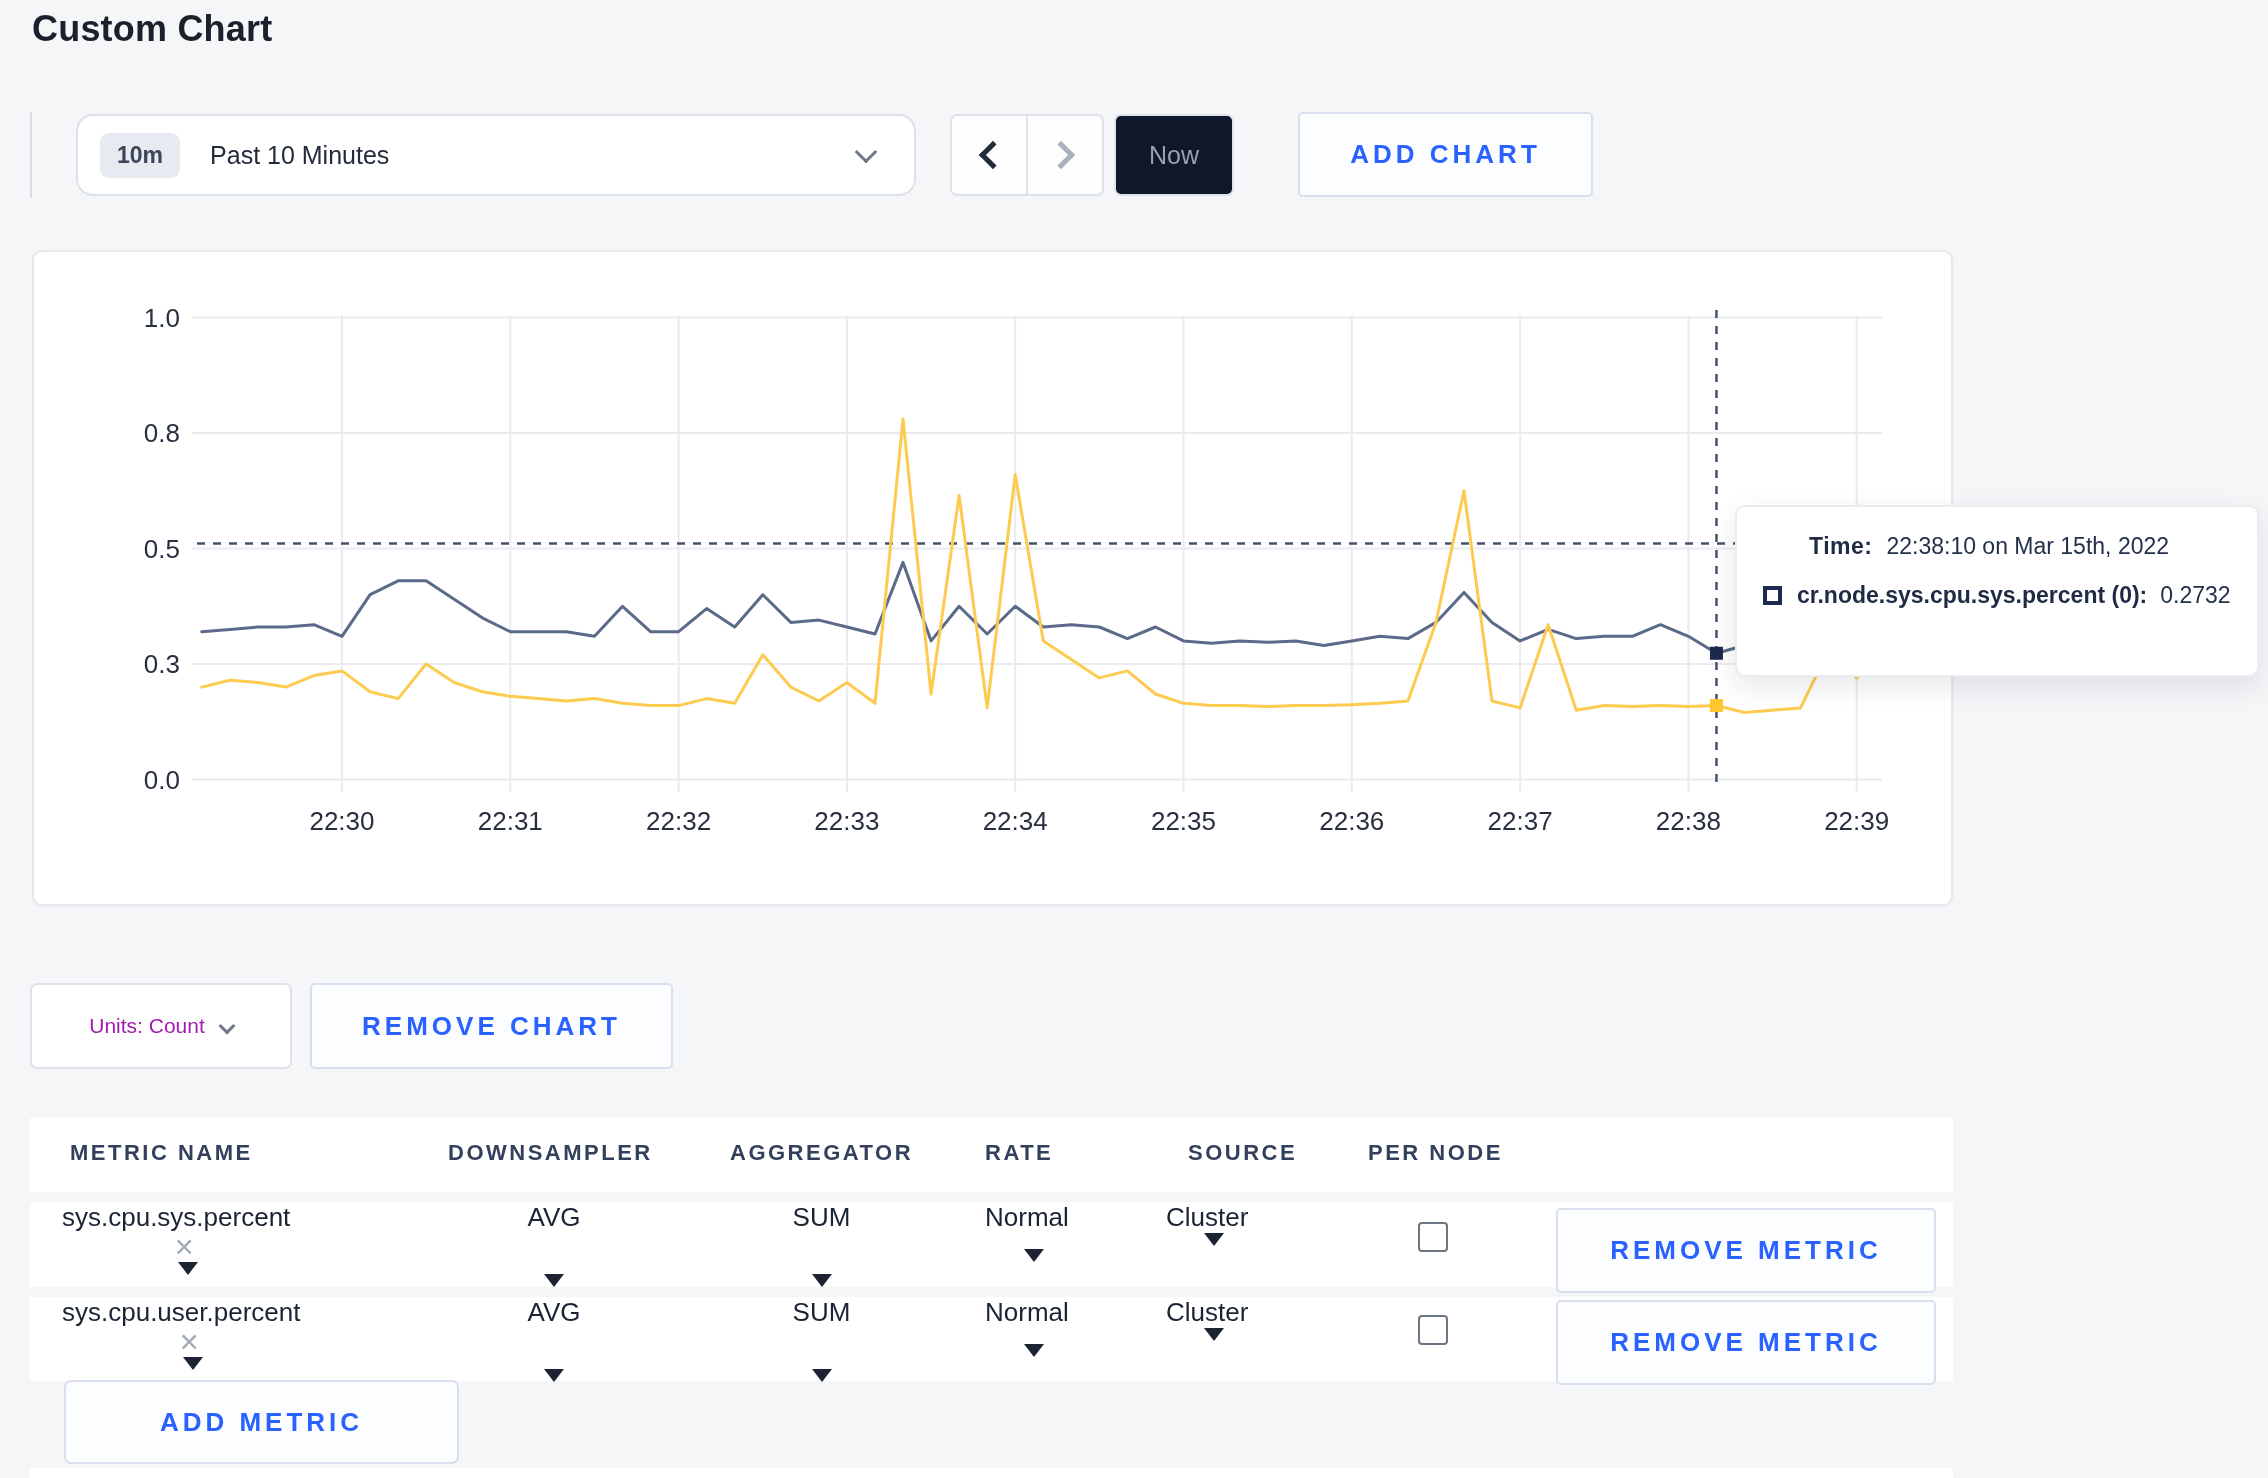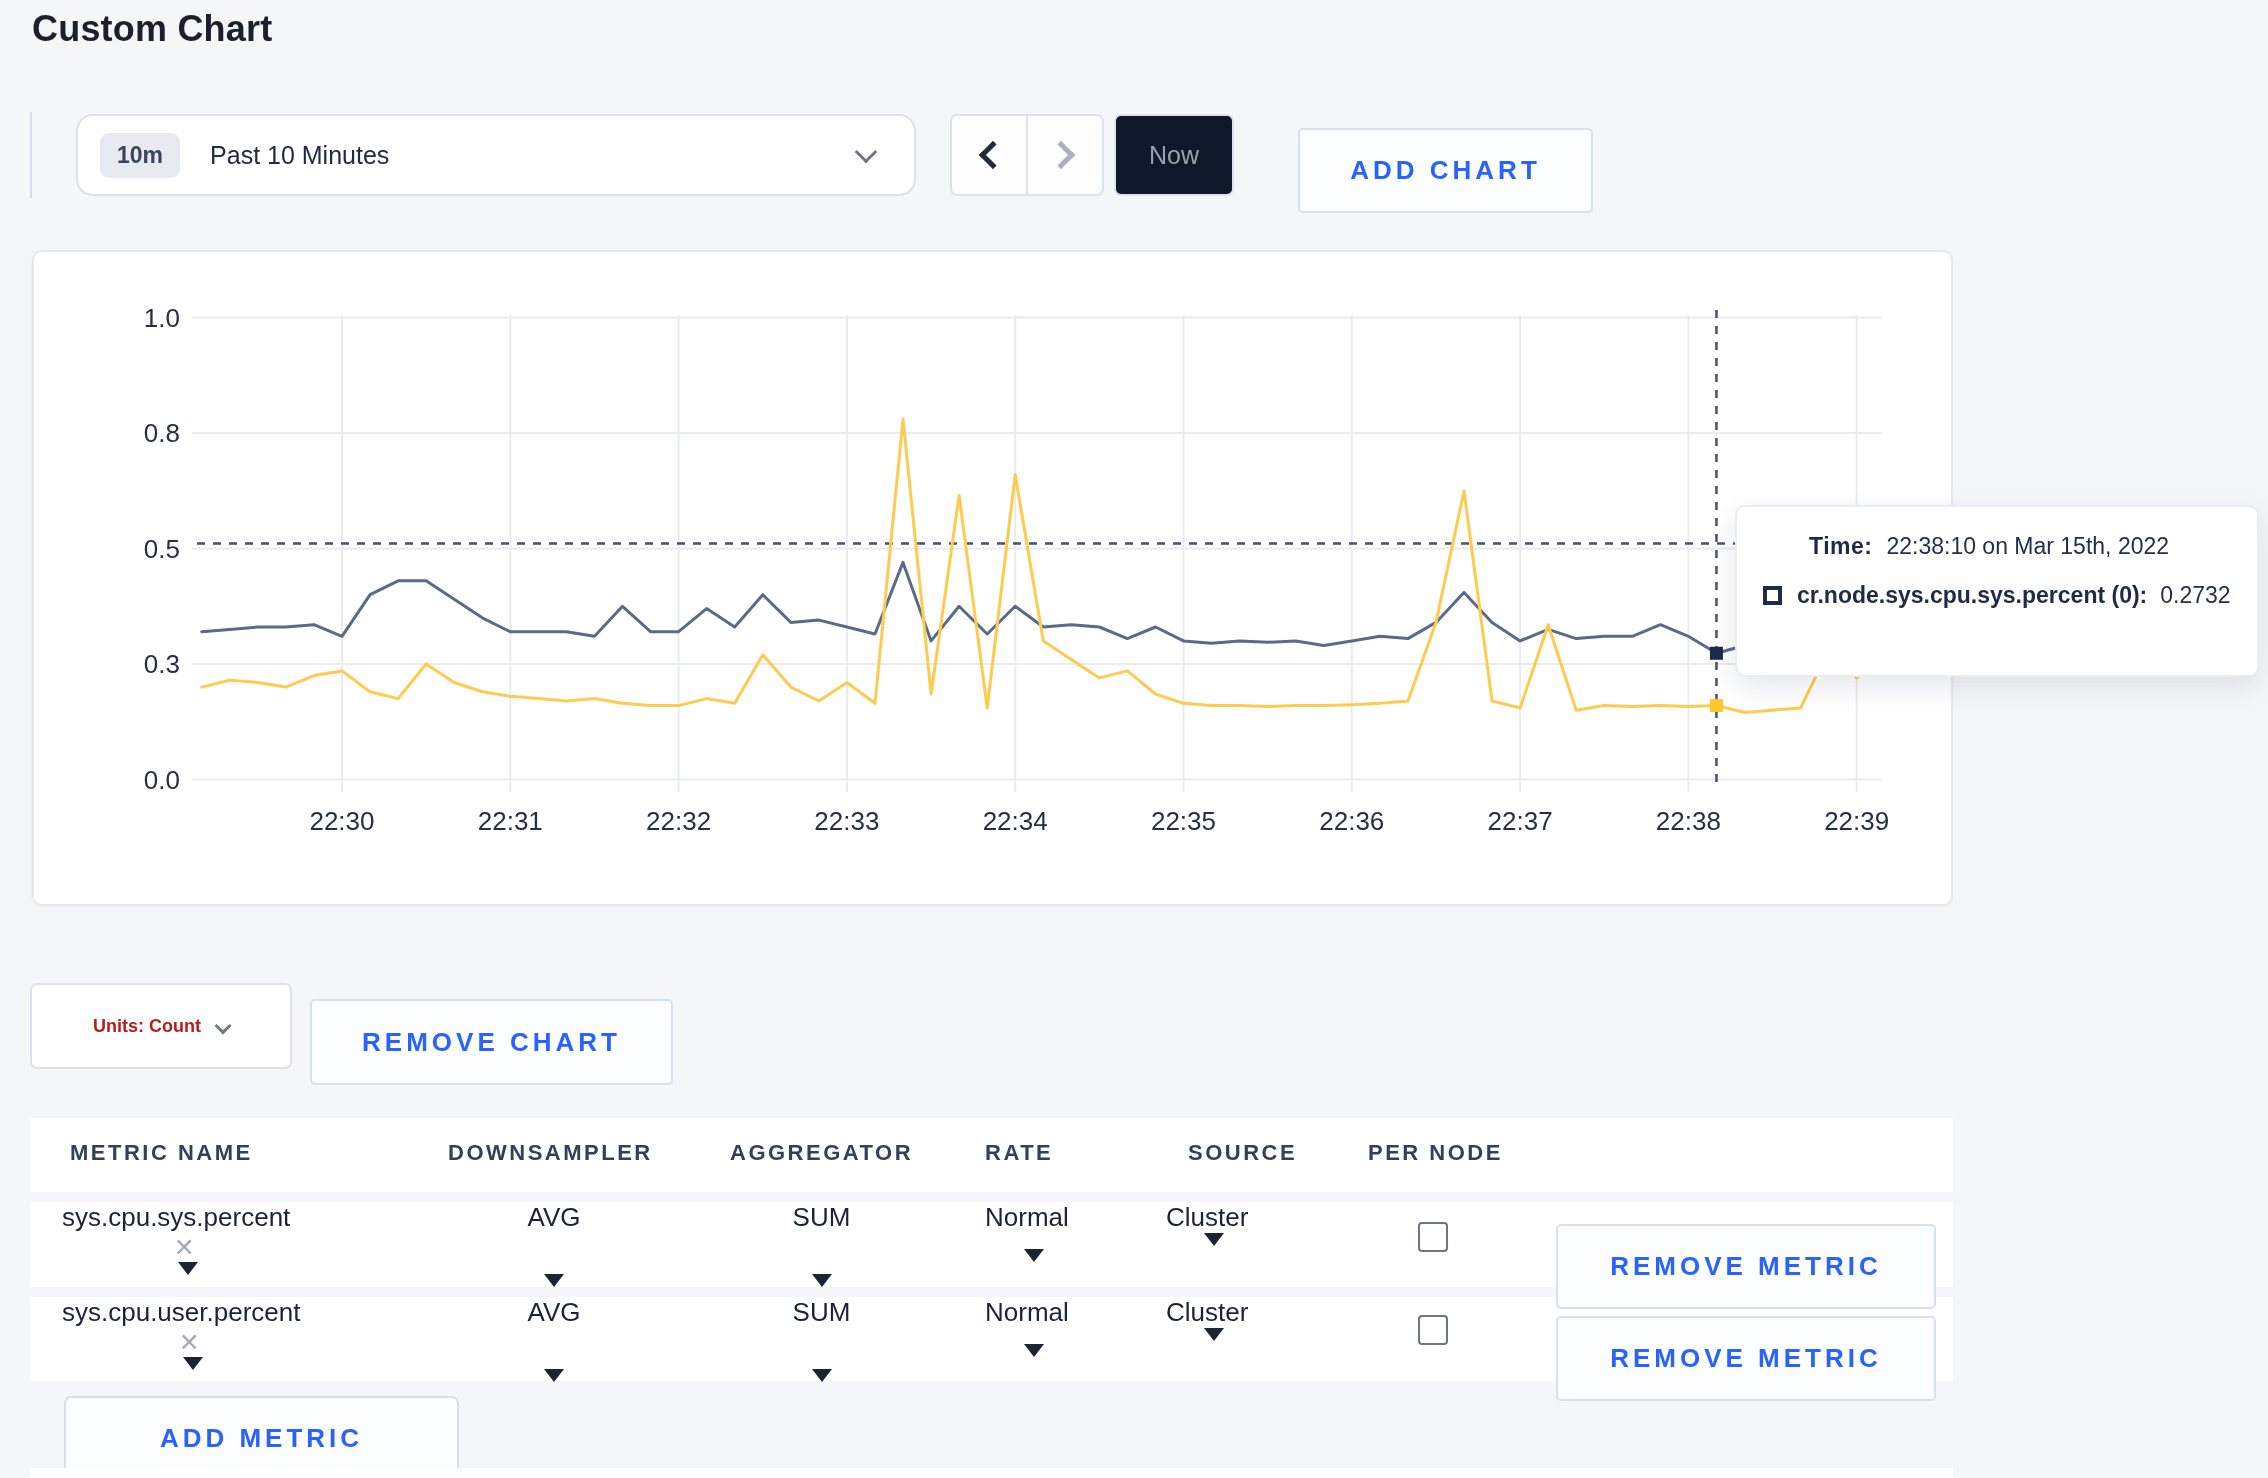--- a/index.html
+++ b/index.html
@@ -42,21 +42,21 @@
 
   .now-btn {
     left:1114px; top:114px; width:120px; height:82px;
     background:#0f172a; border:2px solid #dfe3e9; border-radius:7px;
     display:flex; align-items:center; justify-content:center;
     font-size:25px; font-weight:500; color:#98a1ad; cursor:default;
   }
   .btn-blue {
     background:#fcfdfe; border:2px solid #d9dfee; border-radius:5px;
     color:#2962ff; font-weight:600; letter-spacing:4px; font-size:26px;
-    display:flex; align-items:center; justify-content:center; cursor:pointer;margin-top:16px;
+    display:flex; align-items:center; justify-content:center; cursor:pointer;
   }
   .add-chart-btn { left:1298px; top:112px; width:295px; height:85px; }
 
   
   .chart-card {
     left:32px; top:250px; width:1921px; height:656px;
     background:#fff; border:2px solid #e6e8ed; border-radius:10px;
     box-shadow:0 1px 3px rgba(20,30,50,0.04);
   }
   #chart-svg { position:absolute; left:0; top:0; }
@@ -77,21 +77,21 @@
   .tt-swatch { width:19px; height:19px; border:4px solid #1c2b4d; background:#fff; margin-right:15px; flex:none; }
   .tt-label { font-weight:700; }
   .tt-value { margin-left:13px; font-weight:500; color:#22304a; }
 
   
   .units-btn {
     left:30px; top:983px; width:262px; height:86px;
     background:#fff; border:2px solid #dee2e8; border-radius:7px;
     display:flex; align-items:center; justify-content:center; cursor:pointer;
   }
-  .units-label { font-size:18px; font-weight:700; color:#b91c1c; }
+  .units-label { font-size:21px; font-weight:400; color:#a21caf; }
   .units-chev { margin-left:16px; width:12px; height:12px; }
   .remove-chart-btn { left:310px; top:983px; width:363px; height:86px; }
 
   
   .band { background:#fff; left:30px; width:1923px; }
   .band-header { top:1118px; height:74px; }
   .band-row1 { top:1202px; height:85px; }
   .band-row2 { top:1297px; height:84px; }
 
   .th {

